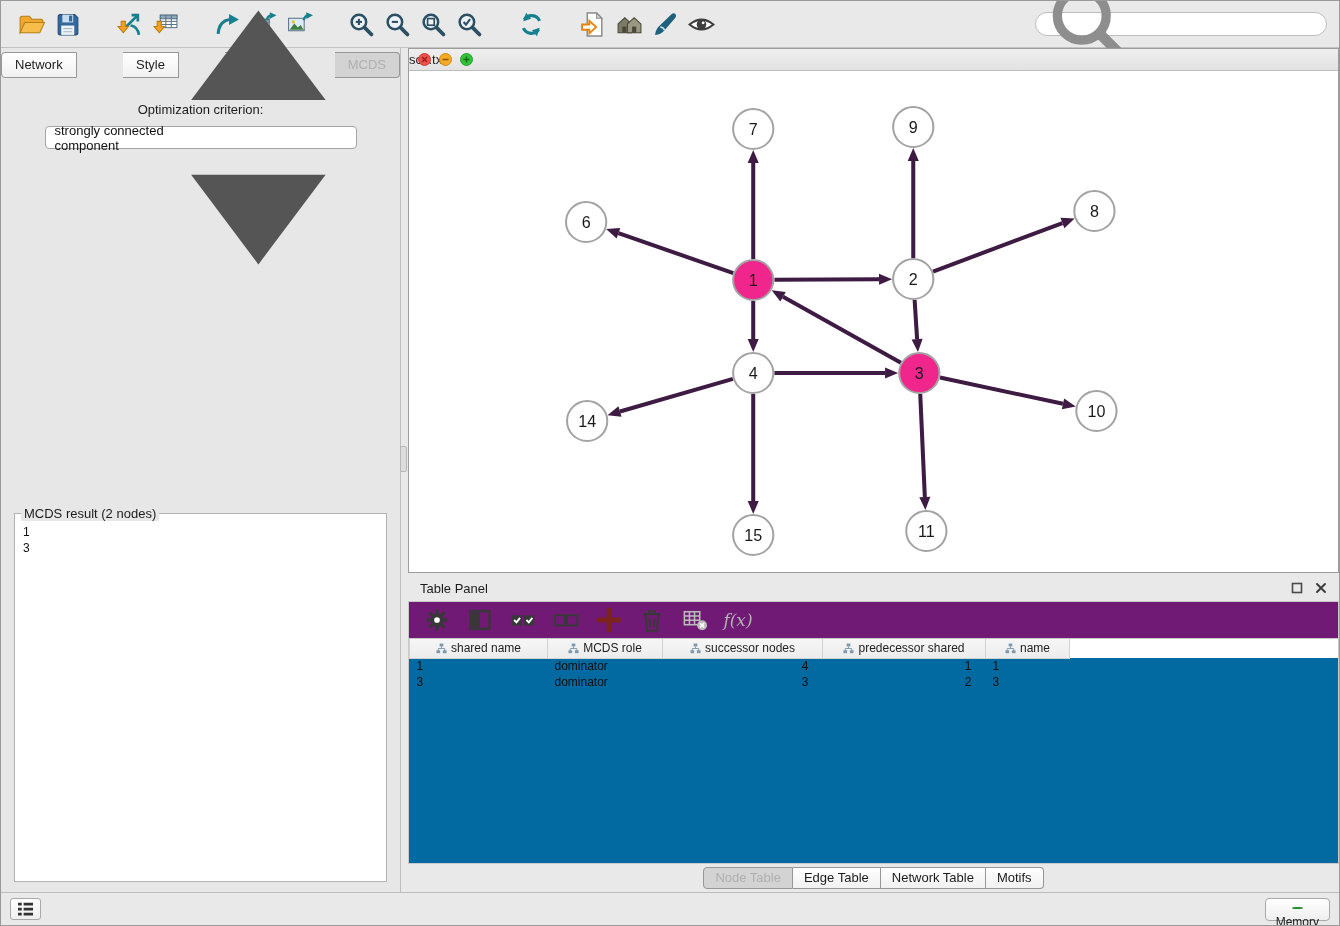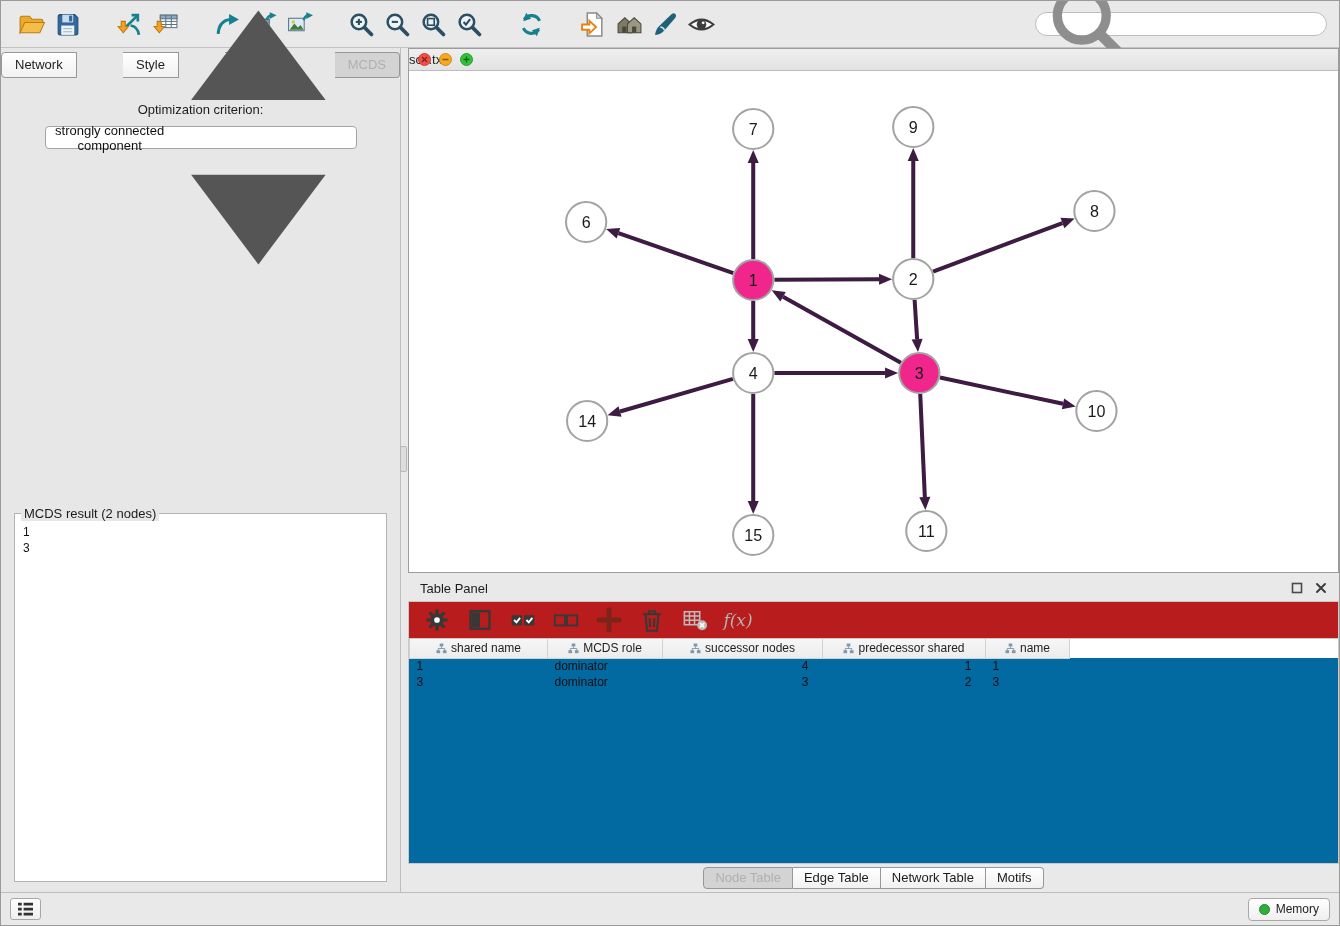--- a/index.html
+++ b/index.html
@@ -41,21 +41,21 @@
   .seg-tab { font-size:13px; padding:4px 13px 5px; background:linear-gradient(#ffffff,#f1f1f1);
              border:1px solid #979797; border-left:none; color:#1c1c1c; cursor:pointer;
              font-family:"Liberation Sans", sans-serif; }
   .seg-tab:first-child { border-left:1px solid #979797; border-radius:4px 0 0 4px; }
   .seg-tab:last-child { border-radius:0 4px 4px 0; }
   .seg-tab.active { background:#d3d3d3; color:#b0b0b0; }
 
   .opt-label { text-align:center; font-size:13px; color:#1c1c1c; margin-top:22px; flex:none; }
   .cp-select { width:312px; height:23px; margin:9px auto 0; background:#fff; border:1px solid #a5a5a5;
                border-radius:4px; display:flex; align-items:center; padding:0 4px 0 9px; font-size:13px;
-               color:#111; cursor:pointer; flex:none;text-align:center; }
+               color:#111; cursor:pointer; flex:none; }
   .cp-select .stepper { margin-left:auto; }
   .cp-select .stepper svg { width:9px; height:15px; display:block; }
   .cp-buttons { display:flex; justify-content:center; gap:15px; margin-top:11px; flex:none; }
   .aqua-btn { height:23px; padding:0 15px; font-size:13px; color:#1c1c1c; background:linear-gradient(#ffffff,#ededed);
               border:1px solid #a2a2a2; border-radius:4px; cursor:pointer; font-family:"Liberation Sans", sans-serif; }
 
   .cp-spacer { flex:1; }
   .result-box { margin:0 13px; border:1px solid #b3b3b3; background:#fff; height:376px; flex:none;
                 position:relative; padding:2px; }
   .result-box legend { font-size:13px; color:#1c1c1c; padding:0 3px; margin-left:4px; background:#e7e7e7; }
@@ -75,21 +75,21 @@
   .light.red { background:#f0504a; border:1px solid #ce3e36; }
   .light.yellow { background:#f6a923; border:1px solid #d18c14; }
   .light.green { background:#33c13c; border:1px solid #27a02e; }
   #graph { flex:1; width:100%; display:block; }
 
   .splitter-handle { position:absolute; left:-1px; top:398px; width:7px; height:26px; background:#dddddd;
                      border:1px solid #b7b7b7; border-radius:2px; cursor:col-resize; }
 
   
   .table-panel { flex:1; display:flex; flex-direction:column; min-height:0; background:#e9e9e9; padding-top:2px; }
-  .tp-toolbar { height:38px; flex:none; background:#b91c1c; border:1px solid #c9c9c9; display:flex;
+  .tp-toolbar { height:38px; flex:none; background:#701a75; border:1px solid #c9c9c9; display:flex;
                 align-items:center; gap:17px; padding:0 15px; }
   .tp-btn { border:none; background:transparent; width:26px; height:26px; display:flex; align-items:center;
             justify-content:center; cursor:pointer; padding:0; }
   .tp-btn svg { width:21px; height:21px; }
   .tp-btn .fx { font-family:"DejaVu Serif", serif; font-style:italic; font-size:17px; color:#b3b3b3; white-space:nowrap; }
   .tp-tablewrap { flex:1; background:#0369a1; border:1px solid #c9c9c9; border-top:none; overflow:hidden; min-height:0; }
   table { border-collapse:collapse; width:100%; table-layout:fixed; }
   thead th { background:linear-gradient(#f6f6f6,#ececec); border:1px solid #d2d2d2; border-top:none;
              font-size:12px; font-weight:normal; color:#222; height:19px; text-align:center; overflow:hidden;
              white-space:nowrap; }
@@ -104,21 +104,21 @@
 
   
   .statusbar { height:33px; flex:none; border-top:1px solid #bdbdbd; background:#e9e9e9; display:flex;
                align-items:center; padding:0 9px; }
   .sb-btn { width:31px; height:22px; border:1px solid #a8a8a8; border-radius:3px; background:linear-gradient(#fff,#efefef);
             display:flex; align-items:center; justify-content:center; cursor:pointer; }
   .sb-btn svg { width:15px; height:15px; }
   .memory-btn { margin-left:auto; height:23px; border:1px solid #a8a8a8; border-radius:4px;
                 background:linear-gradient(#fff,#efefef); display:flex; align-items:center; gap:6px;
                 padding:8px 10px; font-size:12px; color:#1c1c1c; cursor:pointer;
-                font-family:"Liberation Sans", sans-serif; }
+                font-family:"Liberation Sans", sans-serif;flex-direction:column; }
   .memory-btn .dot { width:11px; height:11px; border-radius:50%; background:#2fae3a; border:1px solid #238a2c; }
 </style>
 </head>
 <body>
 
 <div class="app">
 
 
   <div class="toolbar">
     <div id="tb-groups" style="display:flex;align-items:center;">

